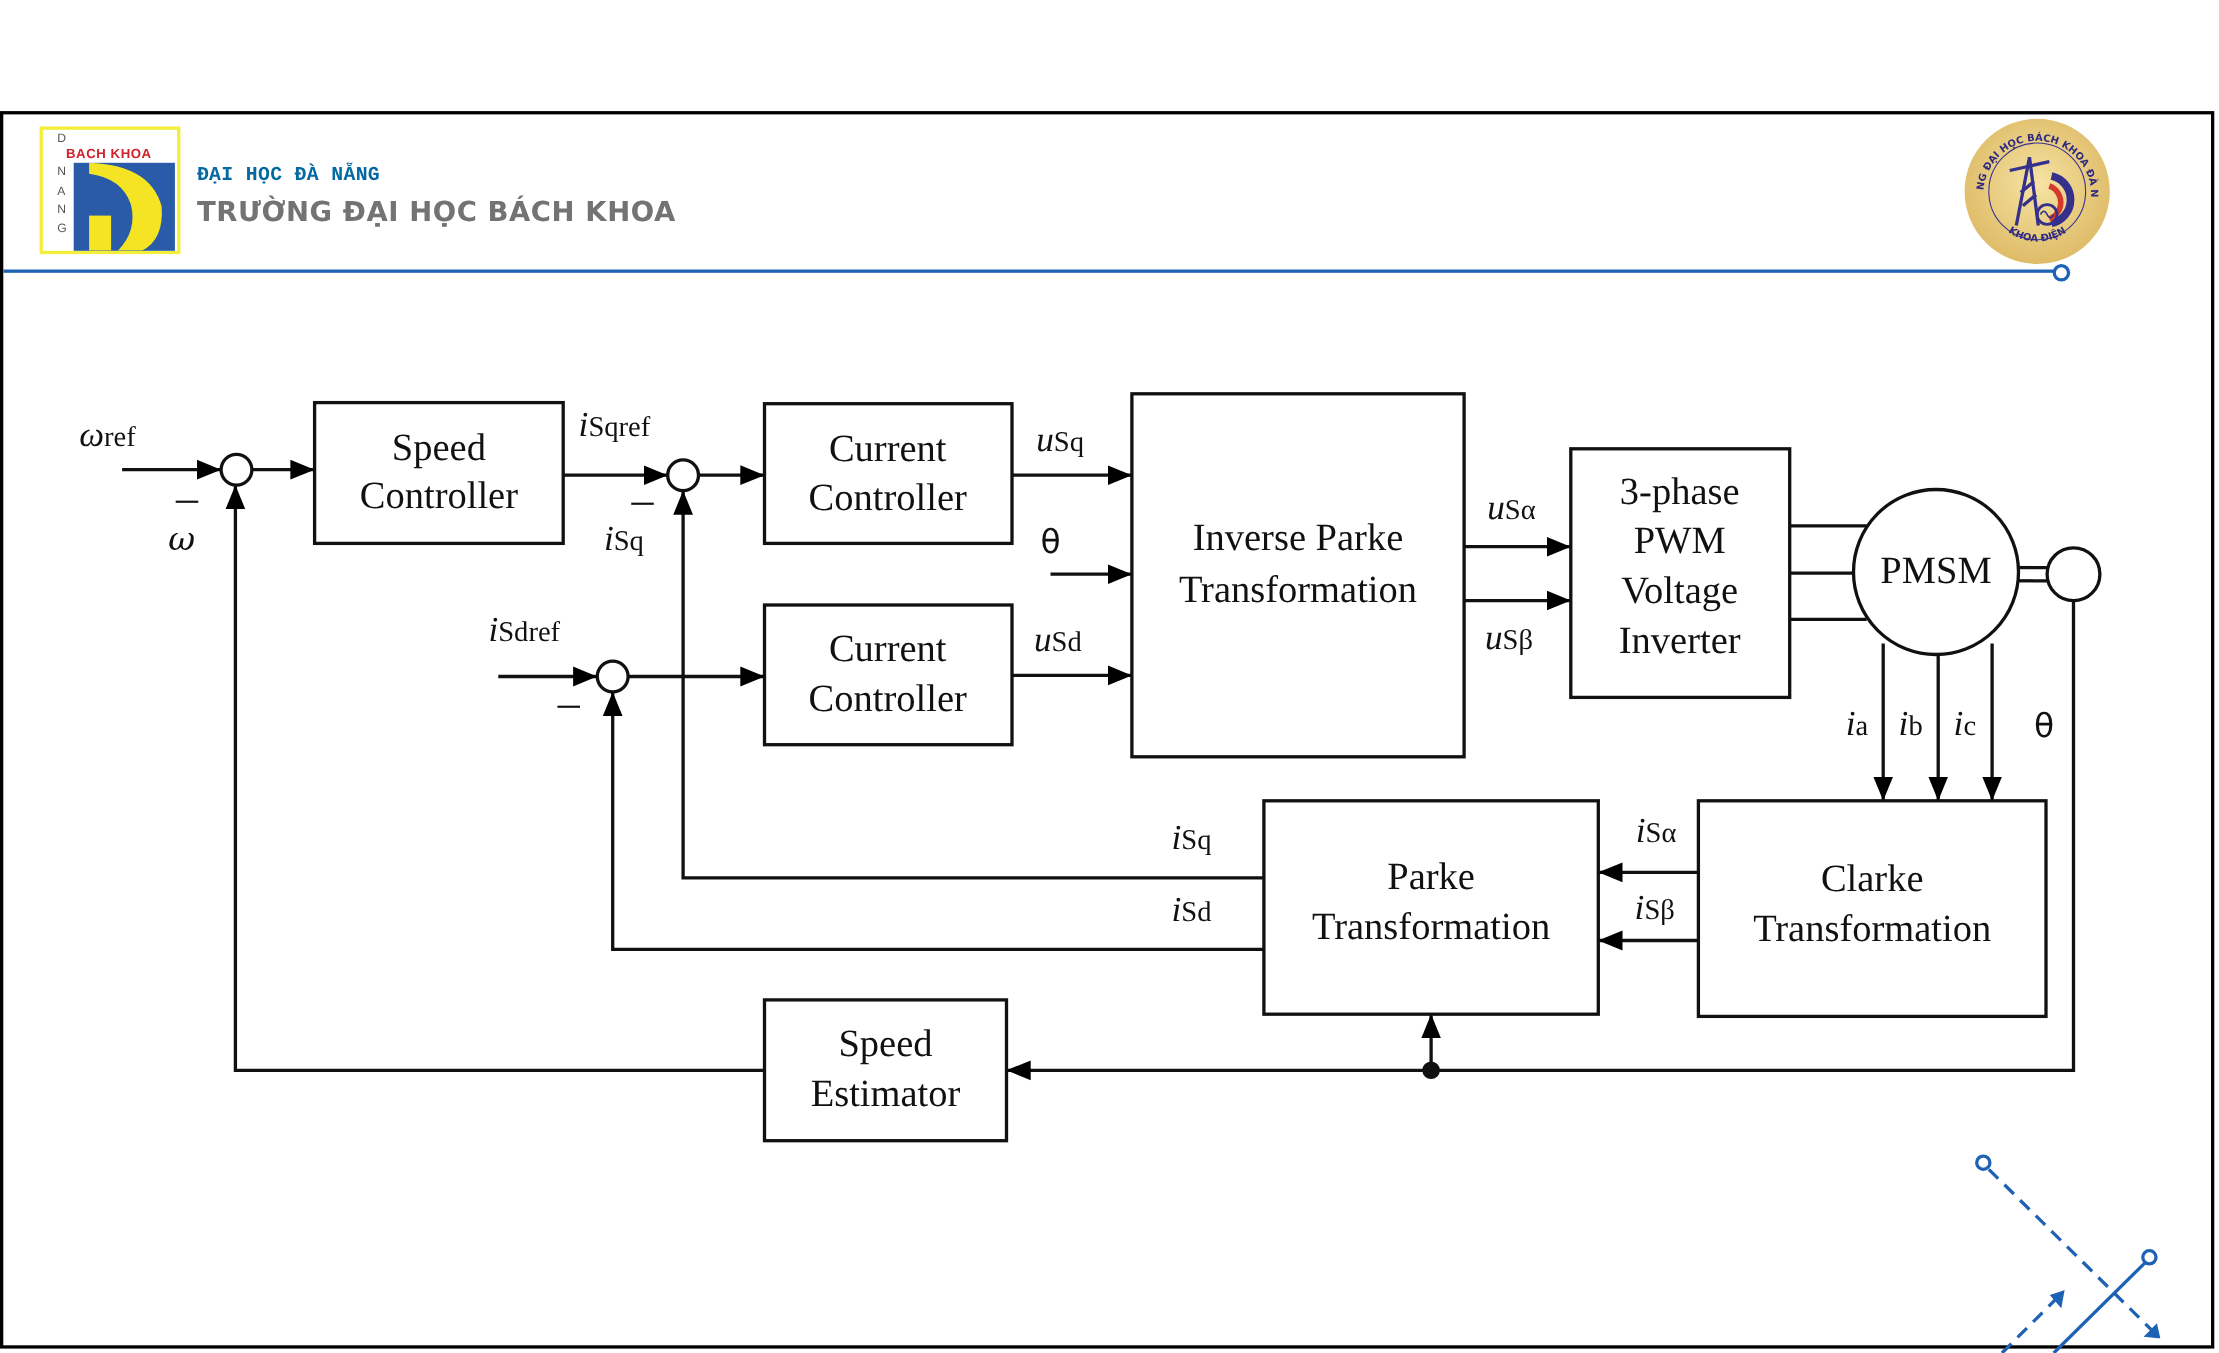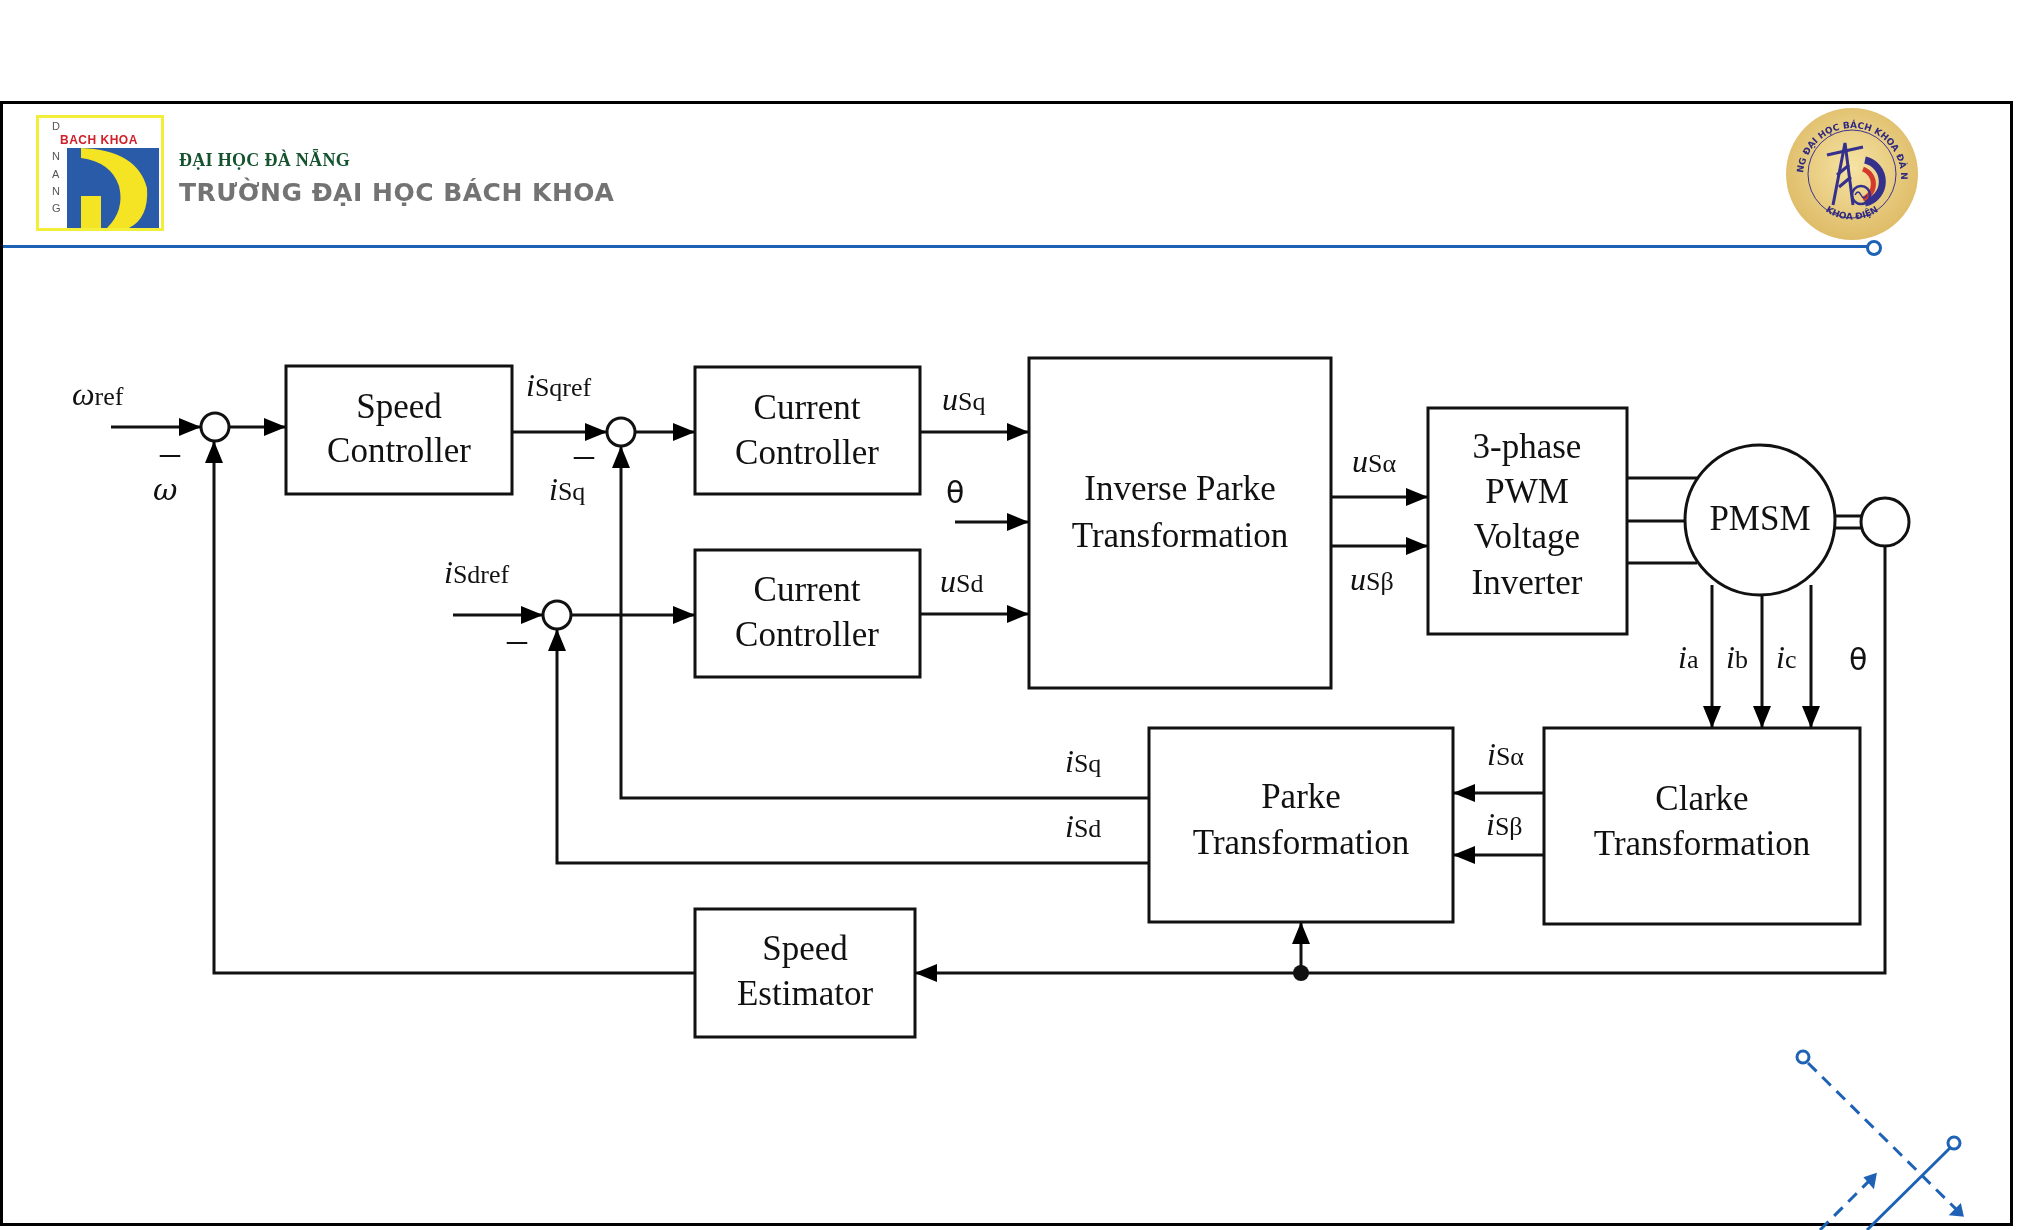--- a/index.html
+++ b/index.html
@@ -2,21 +2,21 @@
 <html><head>
 <meta charset="utf-8">
 <style>
   html, body { margin: 0; padding: 0; background: #ffffff; }
   body { width: 2017px; height: 1230px; position: relative; overflow: hidden; font-family: "Liberation Serif", serif; }
   .frame { position: absolute; left: 0; top: 101px; width: 2013px; height: 1125px; border: 3px solid #000; border-right-width: 3px; box-sizing: border-box; }
   .header-logo { position: absolute; left: 36px; top: 115px; width: 128px; height: 116px; border: 3px solid #f3ee3a; background: #fff; box-sizing: border-box; }
   .logo-letters { position: absolute; font-family: "Liberation Sans", sans-serif; font-size: 11px; color: #555; line-height: 12px; }
   .logo-bk { position: absolute; left: 8px; top: 15px; font-family: "Liberation Sans", sans-serif; font-size: 12px; color: #d0202a; font-weight: bold; letter-spacing: 0.5px; padding-left: 13px; }
   .logo-square { position: absolute; left: 28px; top: 30px; width: 92px; height: 80px; background: #2a5ba8; overflow: hidden; }
-  .uni-sub { position: absolute; left: 179px; top: 150px; font-family: Liberation Serif, serif; font-size: 18px; font-weight: bold; color: #14532d; letter-spacing: 0.3px; text-align: right; }
+  .uni-sub { position: absolute; left: 179px; top: 150px; font-family: Liberation Mono, monospace; font-size: 18px; font-weight: bold; color: #0369a1; letter-spacing: 0.3px; text-align: right; }
   .uni-main { position: absolute; left: 179px; top: 178px; font-family: "DejaVu Sans", sans-serif; font-size: 25px; font-weight: bold; color: #737373; letter-spacing: 0.5px; }
   .header-rule { position: absolute; left: 3px; top: 245px; width: 1868px; height: 3px; background: #1e62b5; }
   .header-rule-end { position: absolute; left: 1866px; top: 240px; width: 10px; height: 10px; border: 3px solid #1e62b5; border-radius: 50%; background: #fff; }
   .seal { position: absolute; left: 1783px; top: 105px; width: 138px; height: 138px; }
   svg.diagram { position: absolute; left: 0; top: 0; }
   .lbl { font-family: "Liberation Serif", serif; fill: #111; }
   .box-text { font-family: "Liberation Serif", serif; font-size: 35px; fill: #111; text-anchor: middle; }
 </style>
 </head>
 <body>

